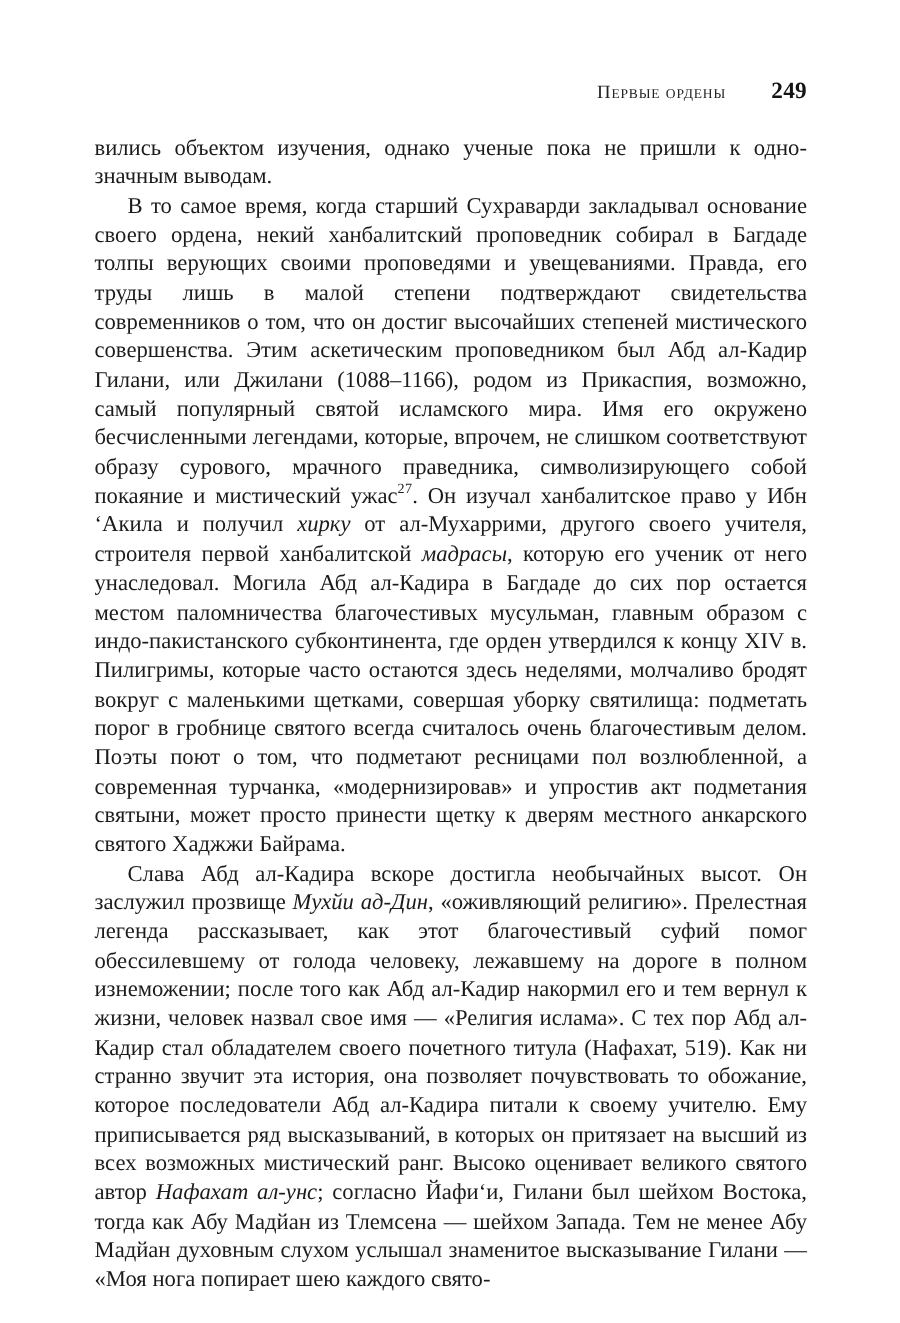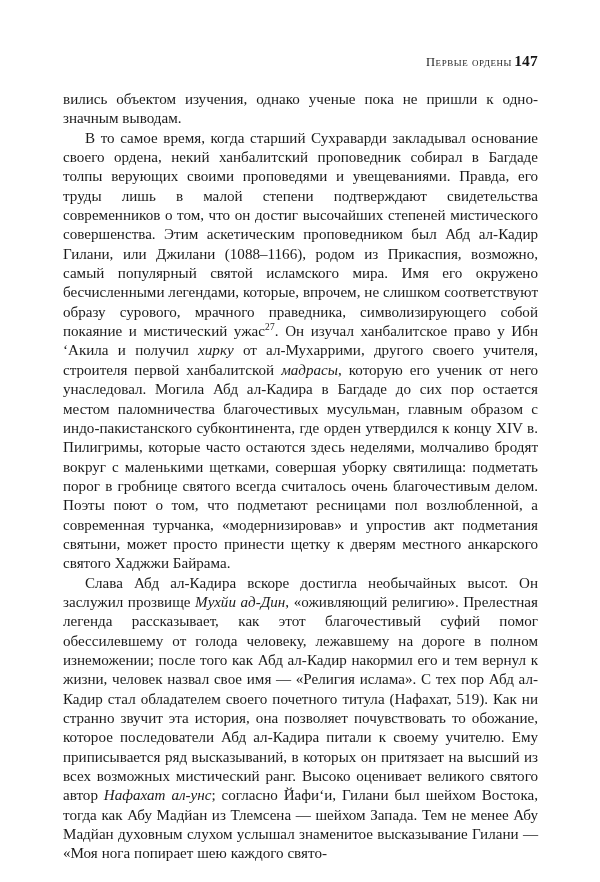--- a/index.html
+++ b/index.html
@@ -29,20 +29,21 @@
   
   .running-head {
     position: absolute;
     top: 52px;
     left: 63px;
     width: 475px;
     height: 20px;
     display: flex;
     align-items: baseline;
     justify-content: flex-end;
+    gap: 28px;
   }
   .running-head .rh-title {
     font-variant: small-caps;
     font-size: 12.5px;
     letter-spacing: 0.55px;
     color: #232323;
     white-space: nowrap;
   }
   .running-head .rh-folio {
     font-size: 15.5px;
@@ -90,21 +91,21 @@
   
   .para:last-child { margin-bottom: 16px; }
 </style>
 </head>
 <body>
 
 <div class="page">
 
   <div class="running-head">
     <span class="rh-title">Первые ордены</span>
-    <span class="rh-folio">147</span>
+    <span class="rh-folio">249</span>
   </div>
 
   <div class="textblock">
     <p class="para">вились объектом изучения, однако ученые пока не пришли к одно­значным выводам.</p>
     <p class="para indent">В то самое время, когда старший Сухраварди закладывал основа­ние своего ордена, некий ханбалитский проповедник собирал в Баг­даде толпы верующих своими проповедями и увещеваниями. Прав­да, его труды лишь в малой степени подтверждают свидетельства современников о том, что он достиг высочайших степеней мисти­ческого совершенства. Этим аскетическим проповедником был Абд ал-Кадир Гилани, или Джилани (1088–1166), родом из Прикаспия, возможно, самый популярный святой исламского мира. Имя его ок­ружено бесчисленными легендами, которые, впрочем, не слишком соответствуют образу сурового, мрачного праведника, символизиру­ющего собой покаяние и мистический ужас<sup class="fn">27</sup>. Он изучал ханбалитс­кое право у Ибн ʻАкила и получил <i>хирку</i> от ал-Мухаррими, другого своего учителя, строителя первой ханбалитской <i>мадрасы</i>, которую его ученик от него унаследовал. Могила Абд ал-Кадира в Багдаде до сих пор остается местом паломничества благочестивых мусуль­ман, главным образом с индо-пакистанского субконтинента, где орден утвердился к концу XIV в. Пилигримы, которые часто оста­ются здесь неделями, молчаливо бродят вокруг с маленькими щетка­ми, совершая уборку святилища: подметать порог в гробнице свято­го всегда считалось очень благочестивым делом. Поэты поют о том, что подметают ресницами пол возлюбленной, а современная тур­чанка, «модернизировав» и упростив акт подметания святыни, мо­жет просто принести щетку к дверям местного анкарского святого Хаджжи Байрама.</p>
     <p class="para indent">Слава Абд ал-Кадира вскоре достигла необычайных высот. Он заслужил прозвище <i>Мухйи ад-Дин</i>, «оживляющий религию». Пре­лестная легенда рассказывает, как этот благочестивый суфий помог обессилевшему от голода человеку, лежавшему на дороге в полном изнеможении; после того как Абд ал-Кадир накормил его и тем вер­нул к жизни, человек назвал свое имя — «Религия ислама». С тех пор Абд ал-Кадир стал обладателем своего почетного титула (Нафахат, 519). Как ни странно звучит эта история, она позволяет почувствовать то обожание, которое последователи Абд ал-Кадира питали к своему учителю. Ему приписывается ряд высказываний, в которых он притя­зает на высший из всех возможных мистический ранг. Высоко оцени­вает великого святого автор <i>Нафахат ал-унс</i>; согласно Йафиʻи, Гила­ни был шейхом Востока, тогда как Абу Мадйан из Тлемсена — шейхом Запада. Тем не менее Абу Мадйан духовным слухом услышал знамени­тое высказывание Гилани — «Моя нога попирает шею каждого свято-</p>
   </div>
 
 </div>
 

